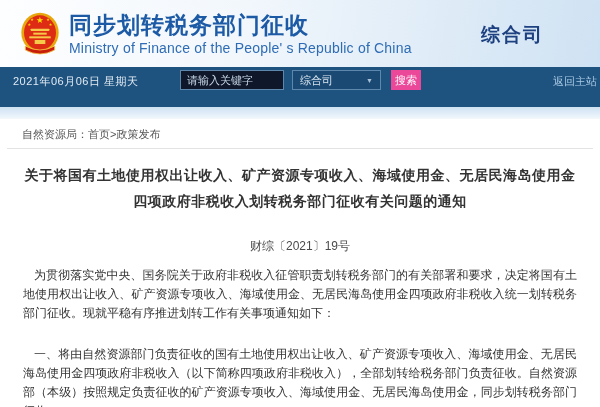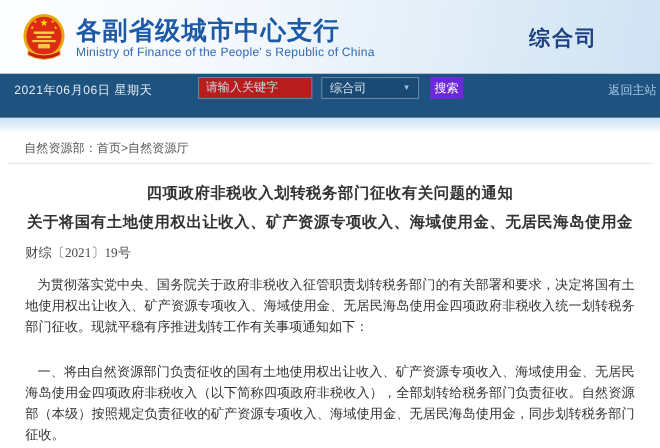--- a/index.html
+++ b/index.html
@@ -23,21 +23,21 @@
   .emblem { width:40px; height:46px; flex:0 0 auto; }
   .brand { margin-left:9px; }
   .brand-cn {
     font-size:23px;
     font-weight:bold;
     color:#1c5aa6;
     letter-spacing:1px;
     line-height:26px;
   }
   .brand-en {
-    font-size:11px;
+    font-size:14px;
     color:#2e6cb5;
     margin-top:2px;
     letter-spacing:0.2px;
   }
   .dept {
     position:absolute;
     right:56px;
     top:22px;
     font-size:19px;
     font-weight:bold;
@@ -58,21 +58,21 @@
     font-size:11px;
     color:#e2ebf3;
     letter-spacing:0.5px;
   }
   .search-input {
     position:absolute;
     left:180px;
     top:3px;
     width:104px;
     height:20px;
-    background:#b91c1c;
+    background:#0f172a;
     border:1px solid #5d87ac;
     color:#cfdeeb;
     font-size:11px;
     padding:0 6px;
     outline:none;
     font-family:"Liberation Sans", sans-serif;
   }
   .search-input::placeholder { color:#c6d7e6; opacity:1; }
   .search-select {
     position:absolute;
@@ -90,21 +90,21 @@
     padding:0 7px;
     cursor:pointer;
   }
   .caret { font-size:7px; color:#a9c1d6; }
   .search-btn {
     position:absolute;
     left:391px;
     top:3px;
     width:30px;
     height:20px;
-    background:#6d28d9;
+    background:#ec4899;
     color:#ffffff;
     font-size:11px;
     border:none;
     cursor:pointer;
     display:flex;
     align-items:center;
     justify-content:center;
     font-family:"Liberation Sans", sans-serif;
   }
   .back-link {
@@ -141,25 +141,25 @@
     margin-top:13px;
     text-align:center;
     font-size:14px;
     font-weight:bold;
     color:#333333;
     line-height:26px;
     letter-spacing:0.5px;
   }
   .article-title .t-line { white-space:nowrap; }
   .doc-number {
-    margin-top:8px;
-    text-align:left;
+    margin-top:24px;
+    text-align:center;
     font-size:12px;
     color:#4a4a4a;
-    font-family:Liberation Serif, serif;
+    font-family:Liberation Sans, sans-serif;
   }
   .body-text {
     font-family:"Liberation Serif", serif;
     font-size:12px;
     line-height:19px;
     color:#333333;
     text-align:justify;
   }
   .body-text p { margin-top:22px; }
   .body-text p:first-child { margin-top:11px; }
@@ -178,46 +178,46 @@
     <text x="14" y="22" font-size="6" fill="#ffde00" text-anchor="middle">★</text>
     <text x="46" y="22" font-size="6" fill="#ffde00" text-anchor="middle">★</text>
     <rect x="16" y="26" width="28" height="3.5" rx="1" fill="#f7c948"></rect>
     <rect x="20" y="32" width="20" height="3" fill="#f7c948"></rect>
     <rect x="14" y="37.5" width="32" height="3" fill="#f7c948"></rect>
     <rect x="22" y="43" width="16" height="6" fill="#f7c948"></rect>
     <path d="M8 52 Q30 64 52 52 L52 58 Q30 70 8 58 Z" fill="#c81f0d"></path>
     <path d="M8 52 Q30 64 52 52 L52 58 Q30 70 8 58 Z" fill="none" stroke="#f7c948" stroke-width="1.2"></path>
   </svg>
   <div class="brand">
-    <div class="brand-cn">各副省级城市中心支行</div>
+    <div class="brand-cn">同步划转税务部门征收</div>
     <div class="brand-en">Ministry of Finance of the People' s Republic of China</div>
   </div>
   <div class="dept">综合司</div>
 </div>
 
 <div class="navbar">
   <span class="nav-date">2021年06月06日 星期天</span>
   <input class="search-input" type="text" placeholder="请输入关键字" style="">
   <div class="search-select">
     <span>综合司</span>
     <span class="caret">▼</span>
   </div>
   <button class="search-btn">搜索</button>
   <a class="back-link">返回主站</a>
 </div>
 
 <div class="strip"></div>
 
 <div class="breadcrumb">
-  <span>自然资源部：</span><a>首页</a><span>&gt;</span><a>自然资源厅</a>
+  <span>自然资源局：</span><a>首页</a><span>&gt;</span><a>政策发布</a>
 </div>
 
 <div class="article">
   <div class="article-title">
+    <div class="t-line">关于将国有土地使用权出让收入、矿产资源专项收入、海域使用金、无居民海岛使用金</div>
     <div class="t-line">四项政府非税收入划转税务部门征收有关问题的通知</div>
-    <div class="t-line">关于将国有土地使用权出让收入、矿产资源专项收入、海域使用金、无居民海岛使用金</div>
   </div>
   <div class="doc-number">财综〔2021〕19号</div>
   <div class="body-text">
     <p class="indent">为贯彻落实党中央、国务院关于政府非税收入征管职责划转税务部门的有关部署和要求，决定将国有土地使用权出让收入、矿产资源专项收入、海域使用金、无居民海岛使用金四项政府非税收入统一划转税务部门征收。现就平稳有序推进划转工作有关事项通知如下：</p>
     <p class="indent">一、将由自然资源部门负责征收的国有土地使用权出让收入、矿产资源专项收入、海域使用金、无居民海岛使用金四项政府非税收入（以下简称四项政府非税收入），全部划转给税务部门负责征收。自然资源部（本级）按照规定负责征收的矿产资源专项收入、海域使用金、无居民海岛使用金，同步划转税务部门征收。</p>
   </div>
 </div>
 
 </body></html>

